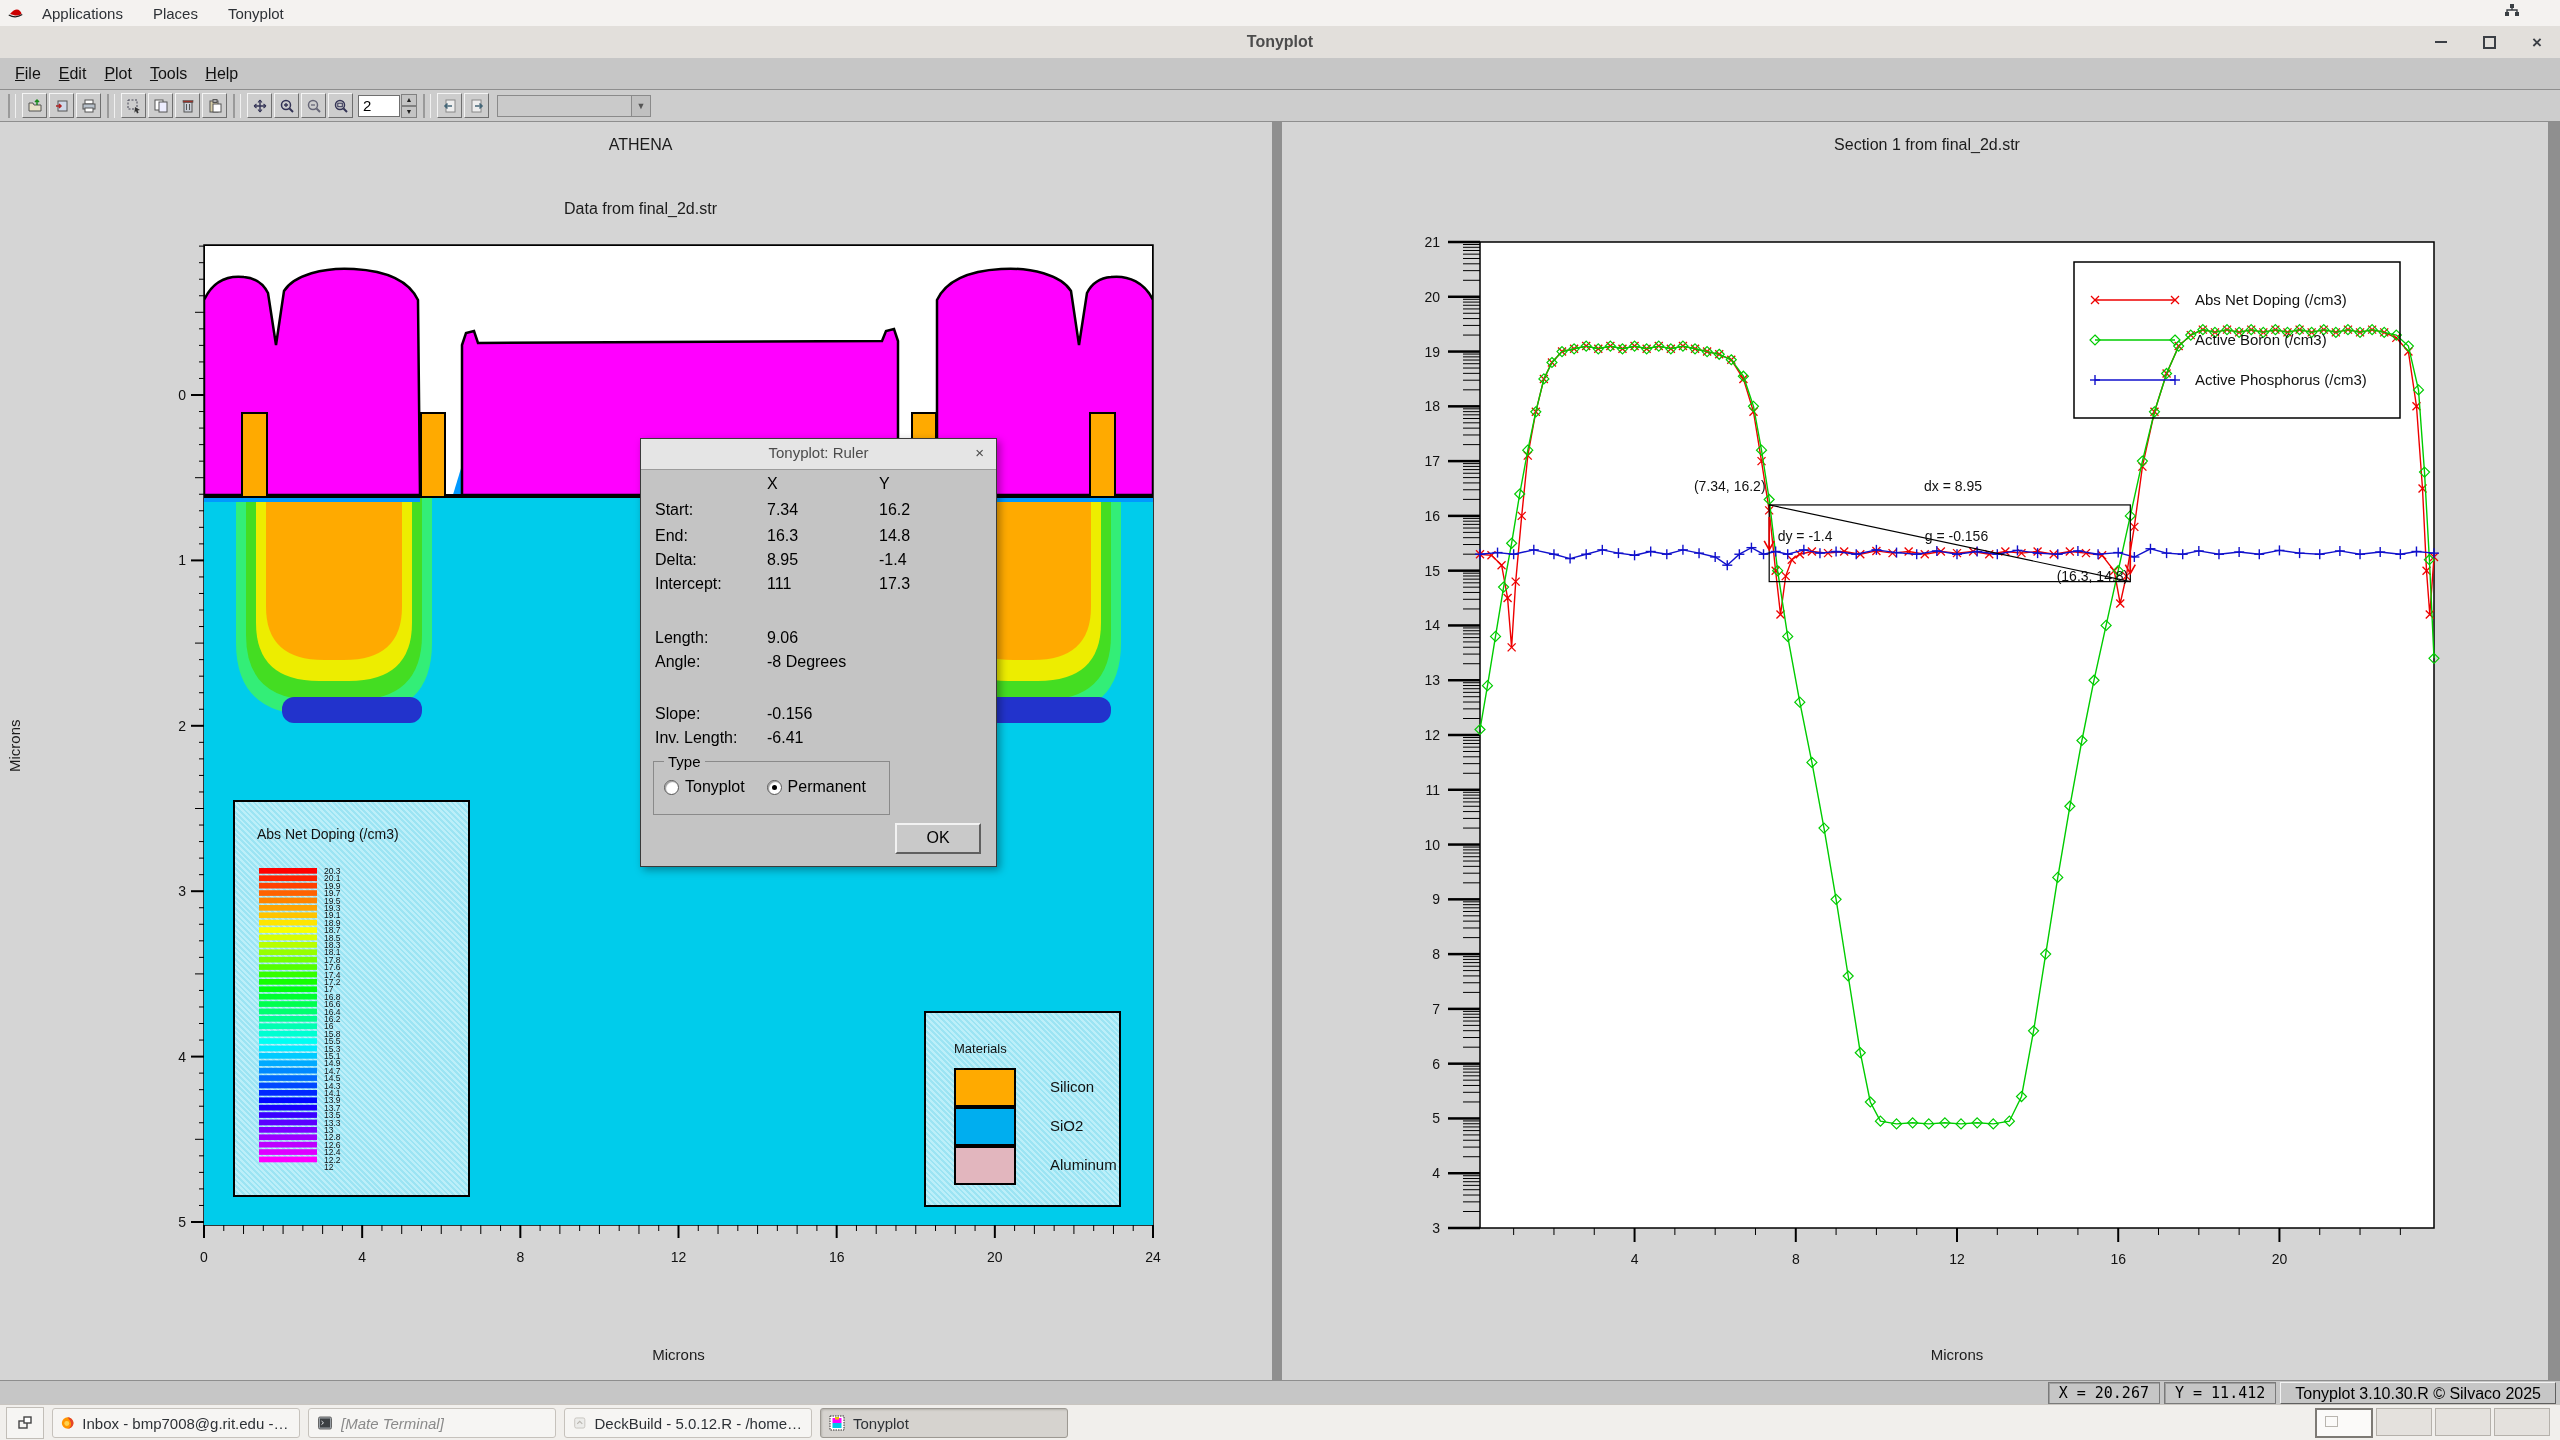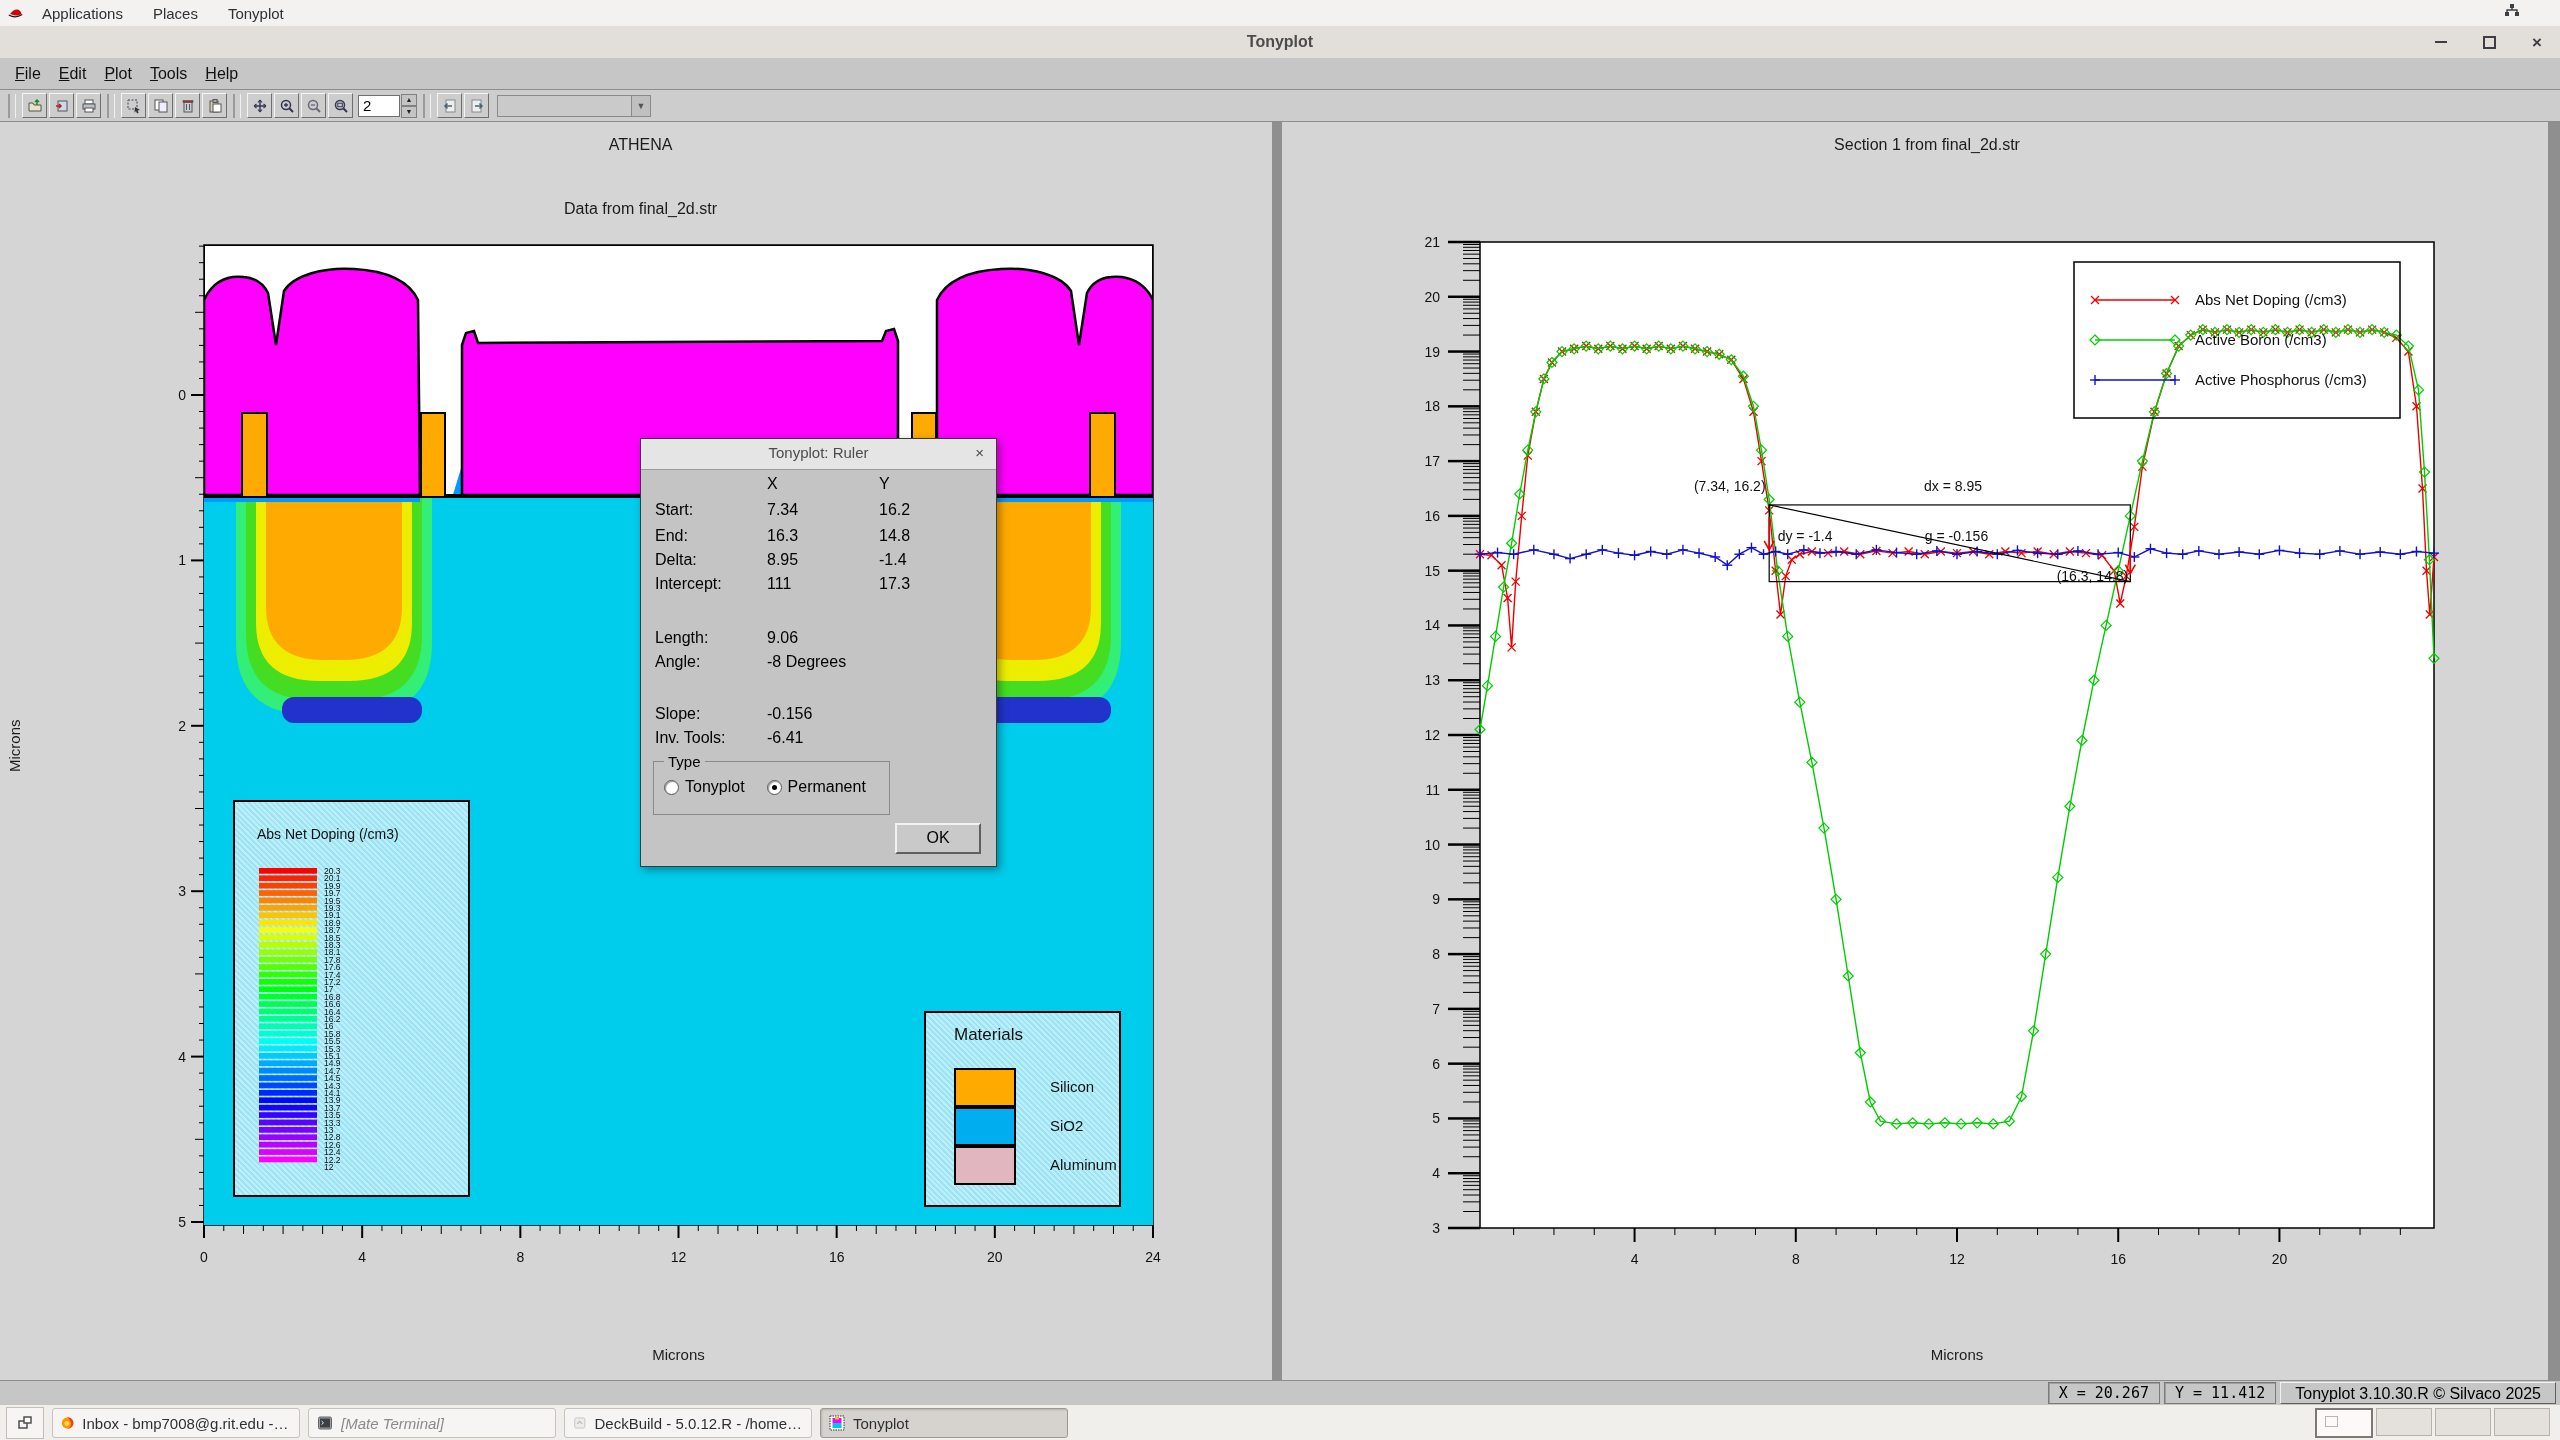--- a/index.html
+++ b/index.html
@@ -48,21 +48,21 @@
   .plot-sub{position:absolute;text-align:center;font-size:16px;color:#1c1c1c;}
   .axis-label-x{position:absolute;text-align:center;font-size:15px;color:#1c1c1c;}
   .axis-label-y{position:absolute;font-size:15px;color:#1c1c1c;transform:rotate(-90deg);transform-origin:left top;}
   .psvg{position:absolute;left:0;top:0;}
   
   .doping-legend{position:absolute;left:233px;top:678px;width:237px;height:397px;
     background:repeating-linear-gradient(45deg,#bceff9 0 2px,#9ce4f3 2px 4px);border:2px solid #000;box-sizing:border-box;}
   .doping-title{position:absolute;left:22px;top:24px;font-size:14px;color:#111;}
   .materials-legend{position:absolute;left:924px;top:889px;width:197px;height:196px;
     background:repeating-linear-gradient(45deg,#bceff9 0 2px,#9ce4f3 2px 4px);border:2px solid #000;box-sizing:border-box;}
-  .mat-title{position:absolute;left:28px;top:12px;font-size:17px;color:#111;}
+  .mat-title{position:absolute;left:28px;top:28px;font-size:13px;color:#111;}
   .mat-row{position:absolute;left:28px;width:160px;height:39px;}
   .mat-swatch{position:absolute;left:0;top:0;width:62px;height:39px;border:2px solid #000;box-sizing:border-box;}
   .mat-name{position:absolute;left:96px;top:10px;font-size:15px;color:#111;}
   
   .dialog{position:absolute;left:640px;top:438px;width:357px;height:429px;background:#c4c4c4;
     border:1px solid #3a3a3a;box-shadow:3px 3px 8px rgba(0,0,0,.35);box-sizing:border-box;z-index:20;}
   .dlg-title{position:absolute;left:0;top:0;width:100%;height:30px;background:#e5e5e5;border-bottom:1px solid #9b9b9b;}
   .dlg-title-text{position:absolute;width:100%;text-align:center;top:5px;font-size:15px;color:#4c4c4c;}
   .dlg-close{position:absolute;right:12px;top:5px;font-size:15px;color:#4c4c4c;}
   .dlg-row{position:absolute;left:0;width:100%;height:22px;font-size:16px;color:#000;}
@@ -1188,21 +1188,21 @@
       </div>
     <div class="dlg-row" style="top:214px;">
         <span class="dl">Angle:</span>
         <span class="dx">-8 Degrees</span>
       </div>
     <div class="dlg-row" style="top:266px;padding-left:20px;">
         <span class="dl">Slope:</span>
         <span class="dx">-0.156</span>
       </div>
     <div class="dlg-row" style="top:290px;">
-        <span class="dl">Inv. Tools:</span>
+        <span class="dl">Inv. Length:</span>
         <span class="dx">-6.41</span>
       </div>
     <div class="fieldset">
       <div class="fieldset-label">Type</div>
       <div class="radio-row">
         <div class="radio">
           <div class="rcirc"></div>
           <span>Tonyplot</span>
         </div>
         <div class="radio">

